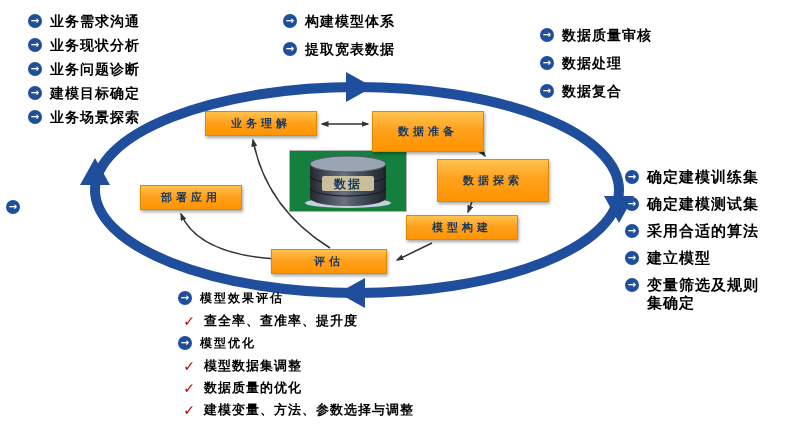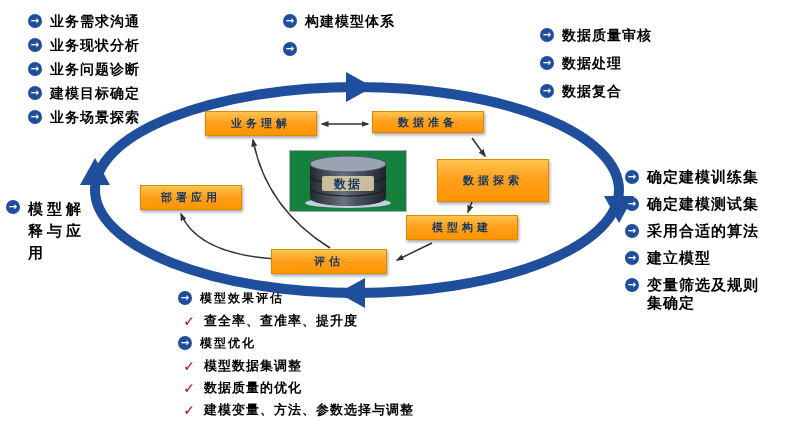--- a/index.html
+++ b/index.html
@@ -95,21 +95,21 @@
     <path d="M 20 13 L 20 47 A 38 8 0 0 0 96 47 L 96 13 Z" fill="url(#cyl)"></path>
     <path d="M 20 25 A 38 8 0 0 0 96 25" stroke="#14171d" fill="none"></path>
     <path d="M 20 37 A 38 8 0 0 0 96 37" stroke="#14171d" fill="none"></path>
     <ellipse cx="58" cy="13" rx="38" ry="8" fill="#9aa3b2" stroke="#4b5563"></ellipse>
     <rect x="32" y="25" width="52" height="15" rx="2" fill="#d6c9a3" opacity="0.92"></rect>
     <text x="58" y="37" text-anchor="middle" font-size="12" font-weight="bold" fill="#17375E" letter-spacing="2">数据</text>
   </svg>
 </div>
 
 <div class="node" style="left:205px; top:111px; width:112px; height:25px;">业务理解</div>
-<div class="node" style="left:372px; top:111px; width:112px; height:22px;">数据准备</div>
+<div class="node" style="left:372px; top:111px; width:112px; height:41px;">数据准备</div>
 <div class="node" style="left:437px; top:159px; width:112px; height:43px;">数据探索</div>
 <div class="node" style="left:406px; top:215px; width:112px; height:25px;">模型构建</div>
 <div class="node" style="left:271px; top:249px; width:116px; height:25px;">评估</div>
 <div class="node" style="left:140px; top:185px; width:102px; height:25px;">部署应用</div>
 
 <div class="blist tl" style="left:28px; top:12px;">
   <div class="item">
     <span class="bullet">→</span>
     <span class="itext">业务需求沟通</span>
   </div>
@@ -131,20 +131,21 @@
   </div>
 </div>
 
 <div class="blist tc" style="left:283px; top:12px;">
   <div class="item">
     <span class="bullet">→</span>
     <span class="itext">构建模型体系</span>
   </div>
   <div class="item">
     <span class="bullet">→</span>
+    <span class="itext">提取宽表数据</span>
   </div>
 </div>
 
 <div class="blist tr" style="left:540px; top:26px;">
   <div class="item">
     <span class="bullet">→</span>
     <span class="itext">数据质量审核</span>
   </div>
   <div class="item">
     <span class="bullet">→</span>
@@ -175,21 +176,20 @@
   </div>
   <div class="item">
     <span class="bullet">→</span>
     <span class="itext">变量筛选及规则集确定</span>
   </div>
 </div>
 
 <div class="blist leftblk" style="left:6px; top:198px;">
   <div class="item">
     <span class="bullet">→</span>
-    <span class="itext">模型解释与应用</span>
   </div>
 </div>
 
 <div class="bot">
   <div class="item main">
     <span class="bullet">→</span>
     <span class="itext">模型效果评估</span>
   </div>
   <div class="item sub">
     <span class="check">✓</span>

